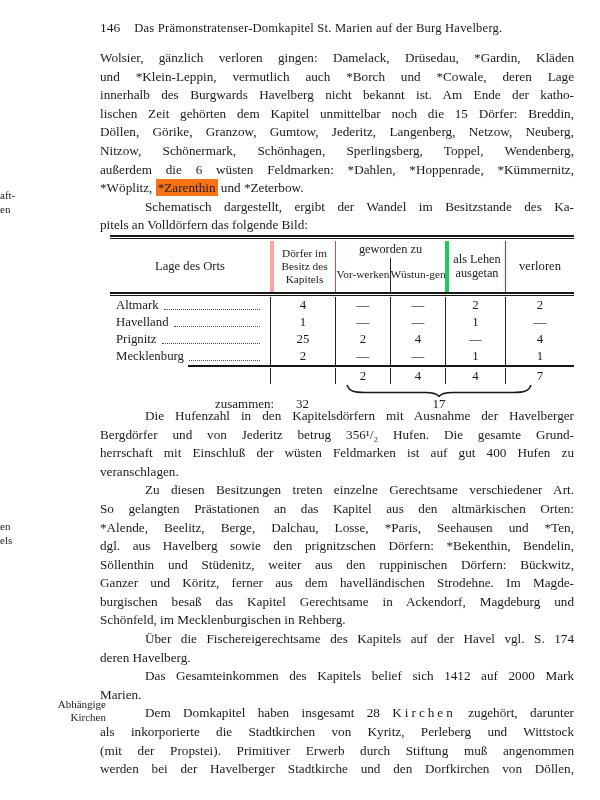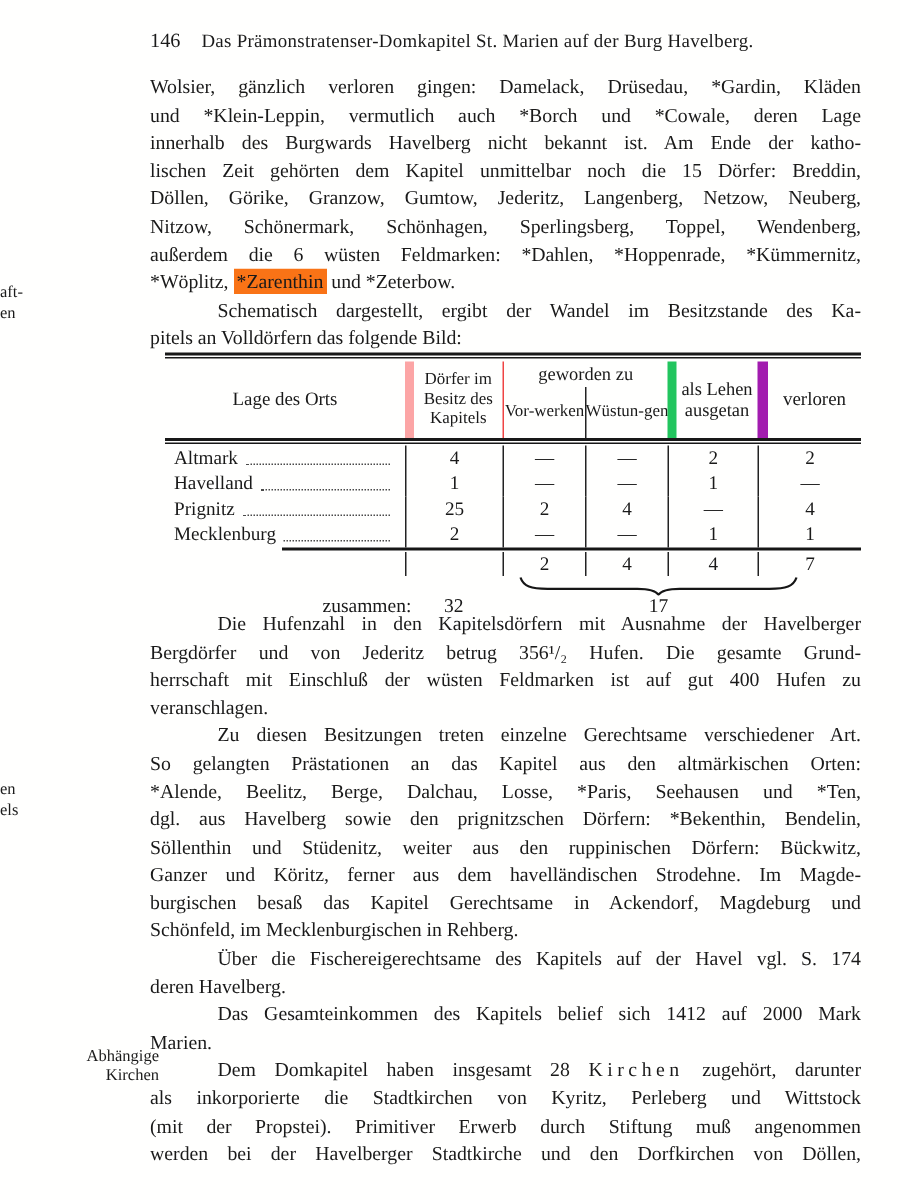--- a/index.html
+++ b/index.html
@@ -24,28 +24,28 @@
   
   .tbl{position:relative;width:464px;height:172px;margin:0 0 0 10px;}
   .trule{position:absolute;left:0;width:464px;background:#181818;}
   .t1{top:0;height:2px;}
   .t2{top:3.5px;height:1px;}
   .t3{top:57px;height:1.6px;}
   .t4{top:60.5px;height:0.8px;}
   .thead{position:absolute;top:6px;left:0;width:464px;height:51px;display:flex;}
   .hc{box-sizing:border-box;}
   .hc1{width:160px;display:flex;align-items:center;justify-content:center;font-size:12.6px;}
-  .hc2{width:65px;border-left:6px solid #fca5a5;display:flex;flex-direction:column;align-items:center;justify-content:center;font-size:11.3px;line-height:13px;}
+  .hc2{width:65px;border-left:4px solid #fca5a5;display:flex;flex-direction:column;align-items:center;justify-content:center;font-size:11.3px;line-height:13px;}
   .hgrp{width:110px;border-left:1px solid #ef4444;display:flex;flex-direction:column;box-sizing:border-box;}
   .hgrp-top{height:17px;line-height:17px;text-align:center;font-size:12.3px;}
   .hgrp-bot{flex:1;display:flex;}
   .hc3,.hc4{width:55px;display:flex;flex-direction:row;align-items:center;justify-content:center;font-size:11.3px;line-height:13px;box-sizing:border-box;}
   .hc4{border-left:1px solid #222;}
-  .hc5{width:60px;border-left:6px solid #22c55e;display:flex;flex-direction:column;align-items:center;justify-content:center;font-size:12.3px;line-height:14px;}
-  .hc6{width:69px;border-left:7px solid #a21caf;display:flex;align-items:center;justify-content:center;font-size:12.6px;}
+  .hc5{width:60px;border-left:4px solid #22c55e;display:flex;flex-direction:column;align-items:center;justify-content:center;font-size:12.3px;line-height:14px;}
+  .hc6{width:69px;border-left:1px solid #a21caf;display:flex;align-items:center;justify-content:center;font-size:12.6px;}
   .tbody{position:absolute;top:62px;left:0;width:464px;}
   .trow{display:flex;height:17px;line-height:17px;font-size:12.8px;}
   .tc1{box-sizing:border-box;width:160px;display:flex;padding-left:6px;}
   .leader{flex:1;border-bottom:1.5px dotted #4a4a4a;margin:0 10px 4px 5px;}
   .tc{box-sizing:border-box;text-align:center;border-left:1px solid #222;}
   .w2{width:65px;} .w3{width:55px;} .w4{width:55px;} .w5{width:60px;} .w6{width:69px;}
   .sumrule{position:absolute;top:130px;left:78px;width:386px;height:2px;background:#161616;}
   .totrow{position:absolute;top:133px;left:0;width:464px;display:flex;height:16px;line-height:16px;font-size:12.8px;}
   .brace{position:absolute;top:149px;left:235px;width:188px;height:13px;}
   .sumrow{position:absolute;top:160px;left:0;width:464px;height:18px;line-height:18px;font-size:13px;}

